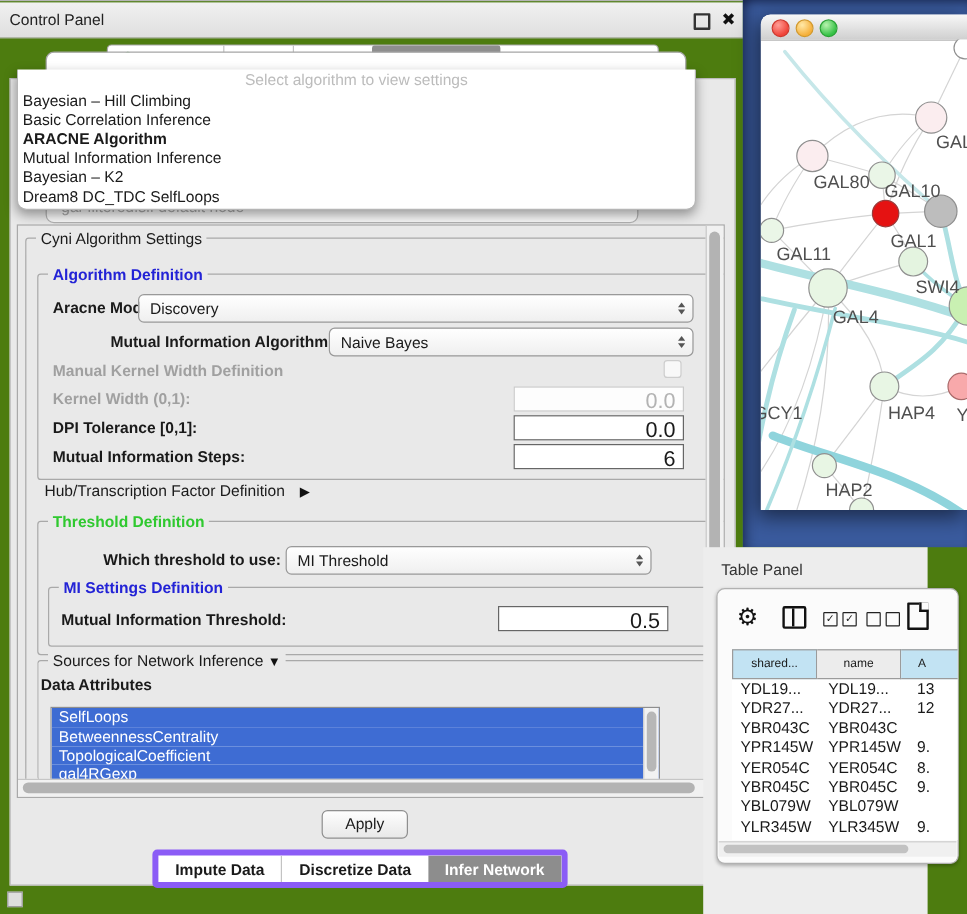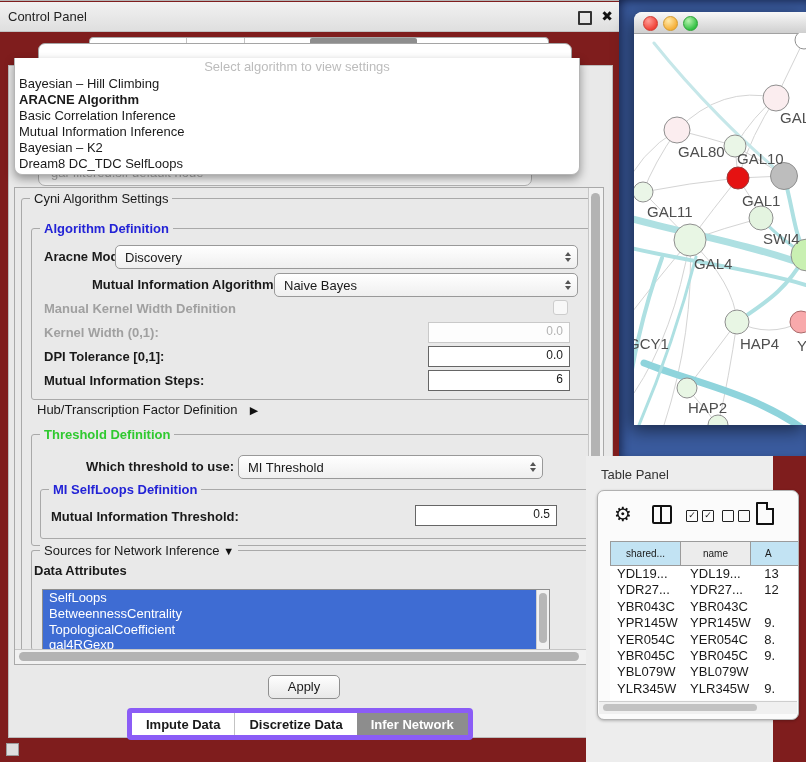--- a/index.html
+++ b/index.html
@@ -1,17 +1,17 @@
 <!DOCTYPE html>
 <html><head>
 <meta charset="utf-8">
 <style>
   html,body{margin:0;padding:0;}
   body{font-family:"Liberation Sans","DejaVu Sans",sans-serif;}
-  #screen{position:relative;width:806px;height:762px;background:#7f1d1d;overflow:hidden;color:#1a1a1a;}
+  #screen{position:relative;width:806px;height:762px;background:#4d7c0f;overflow:hidden;color:#1a1a1a;}
   .abs{position:absolute;}
   .b{font-weight:bold;}
   .lbl{font-size:13px;white-space:nowrap;}
   .glbl{color:#a0a0a0;}
 
   
   #control-panel{position:absolute;left:0;top:0;width:619px;height:762px;border-top:1px solid #b5b5b5;}
   .cp-titlebar{position:absolute;left:0;top:1px;width:619px;height:29px;background:linear-gradient(#f1f1f1,#dfdfdf);border-bottom:1px solid #c2c2c2;}
   .cp-title{position:absolute;left:8px;top:7px;font-size:13px;color:#222;}
   .float-btn{position:absolute;right:27px;top:9px;width:10px;height:10px;border:2px solid #333;border-radius:1px;}
@@ -39,21 +39,21 @@
   .gtitle{position:absolute;top:-8px;left:8px;background:#e9e9e9;padding:0 4px;font-size:13px;white-space:nowrap;}
   .gtitle.blue{color:#2323d6;font-weight:bold;}
   .gtitle.green{color:#2fc92f;font-weight:bold;}
 
   .combo{position:absolute;height:22px;background:linear-gradient(#ffffff,#efefef);border:1px solid #999;border-radius:5px;font-size:13px;display:flex;align-items:center;padding-left:9px;}
   .spin{position:absolute;right:6px;top:50%;transform:translateY(-50%);display:flex;flex-direction:column;gap:2px;}
   .spin i{display:block;width:0;height:0;border-left:3.5px solid transparent;border-right:3.5px solid transparent;}
   .spin .up{border-bottom:4.5px solid #555;}
   .spin .dn{border-top:4.5px solid #555;}
 
-  .numfield{position:absolute;height:18px;background:#fff;border:1px solid #666;font-size:12px;text-align:right;padding:1px 6px 0 0;}
+  .numfield{position:absolute;height:18px;background:#fff;border:1px solid #666;font-size:18px;text-align:right;padding:1px 6px 0 0;}
   .numfield.dis{border:1px solid #c9c9c9;color:#b3b3b3;background:#fdfdfd;}
   .cb{position:absolute;width:13px;height:13px;border:1px solid #cdcdcd;border-radius:3px;background:#f8f8f8;}
 
   .tri{font-size:11px;color:#111;}
   .attr-list{position:absolute;background:#fff;border:1px solid #8e8e8e;overflow:hidden;}
   .attr-item{background:#3e6cd3;color:#fff;font-size:13px;line-height:15.8px;padding-left:6px;white-space:nowrap;}
   .list-vsb{position:absolute;right:0;top:0;bottom:0;width:12px;background:#f2f2f2;border-left:1px solid #d0d0d0;}
   .list-vsb .thumb{position:absolute;left:2px;top:3px;width:8px;height:50px;background:#b7b7b7;border-radius:4px;}
 
   .panel-vsb{position:absolute;right:0;top:0;width:14px;height:462px;background:#f1f1f1;border-left:1px solid #c6c6c6;}
@@ -148,22 +148,22 @@
 
     <div class="algo-combo-top"></div>
 
     <div class="hidden-combo">
       <span>gal-filtered.sif default node</span>
     </div>
 
     <div id="algo-popup">
       <div class="pop-placeholder">Select algorithm to view settings</div>
       <div class="pop-item">Bayesian – Hill Climbing</div>
+      <div class="pop-item">Basic Correlation Inference</div>
       <div class="pop-item b">ARACNE Algorithm</div>
-      <div class="pop-item">Basic Correlation Inference</div>
       <div class="pop-item">Mutual Information Inference</div>
       <div class="pop-item">Bayesian – K2</div>
       <div class="pop-item">Dream8 DC_TDC SelfLoops</div>
     </div>
 
     <div id="settings-panel">
 
       <div class="group" style="left:6px;top:10px;width:558px;height:452px;">
         <span class="gtitle">Cyni Algorithm Settings</span>
       </div>
@@ -213,21 +213,21 @@
         <span class="abs lbl b" style="left:54px;top:24px;">Which threshold to use:</span>
         <div class="combo" style="left:206px;top:20px;width:294px;">
           <span>MI Threshold</span>
           <span class="spin">
               <i class="up"></i>
               <i class="dn"></i>
             </span>
         </div>
 
         <div class="group" style="left:8px;top:54px;width:508px;height:48px;">
-          <span class="gtitle blue">MI SelfLoops Definition</span>
+          <span class="gtitle blue">MI Settings Definition</span>
           <span class="abs lbl b" style="left:10px;top:19px;">Mutual Information Threshold:</span>
           <span class="numfield" style="left:374px;top:15px;width:134px;">0.5</span>
         </div>
       </div>
 
       <div class="group" style="left:16px;top:362px;width:532px;height:99px;border-bottom:none;">
         <span class="gtitle">
           <span>Sources for Network Inference</span>
           <span class="tri">▼</span>
         </span>

